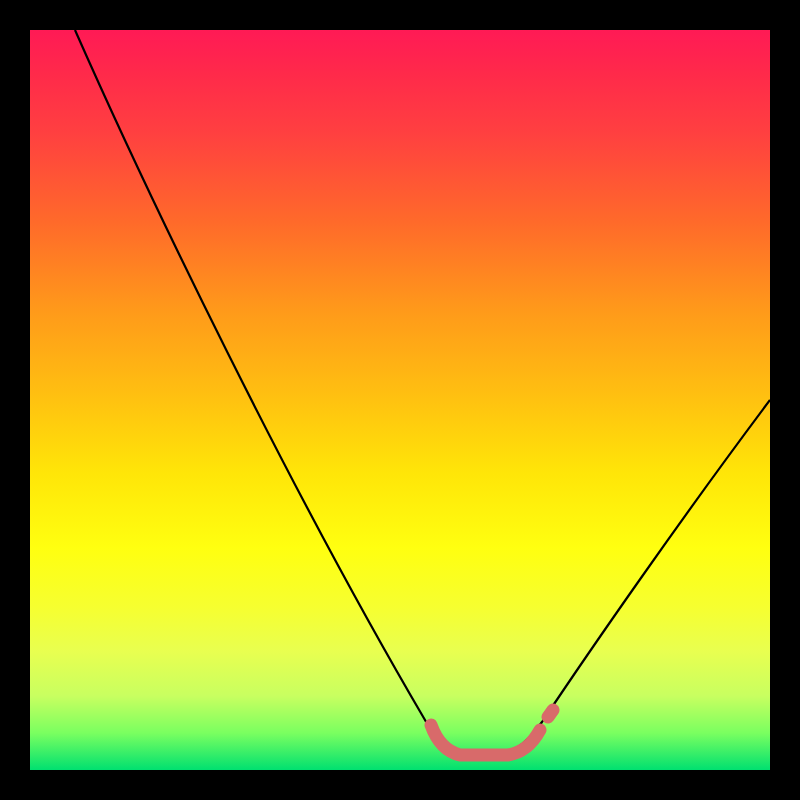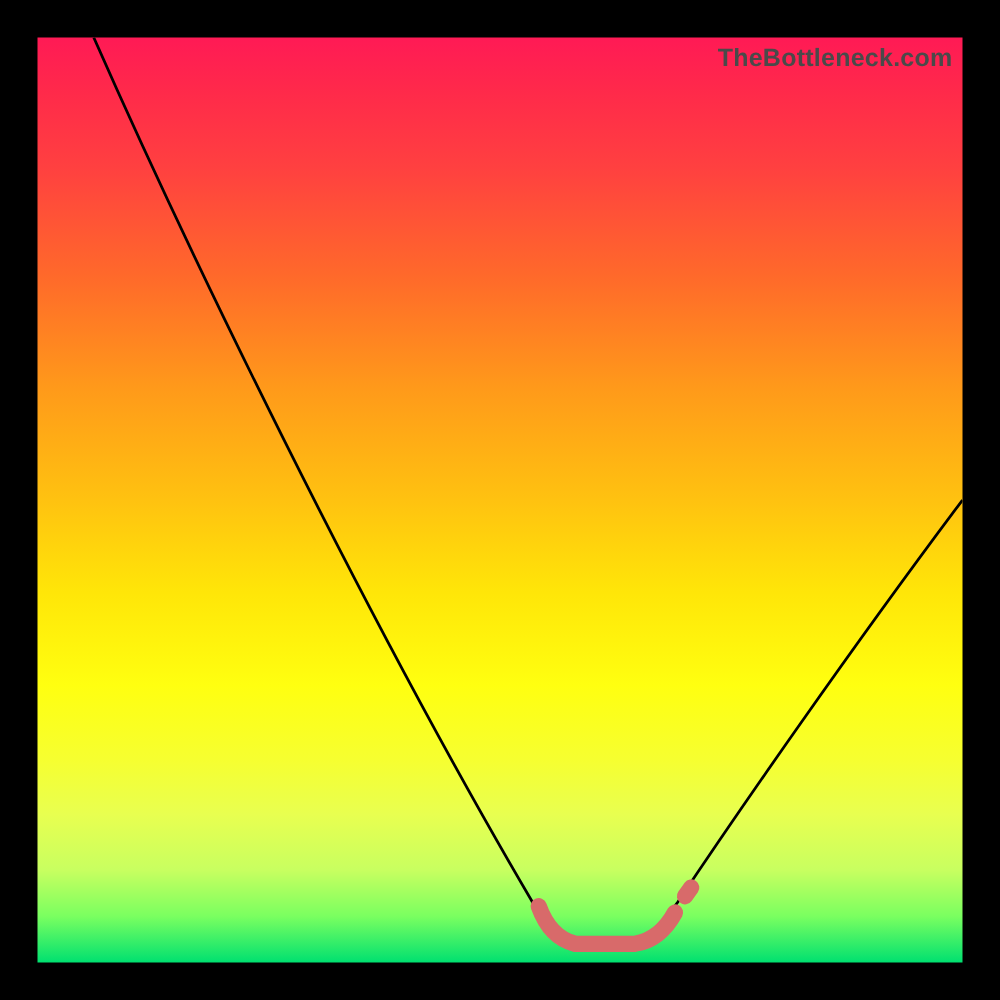--- a/index.html
+++ b/index.html
@@ -22,21 +22,20 @@
   .attrib{position:absolute;top:6px;right:8px;color:#4a4a4a;font-size:20px;font-weight:600;letter-spacing:.2px}
   svg{position:absolute;left:0;top:0}
   .curve{fill:none;stroke:#000;stroke-width:2.2}
   .flatmark{fill:none;stroke:#d86a6a;stroke-width:13;stroke-linecap:round}
 </style>
 </head>
 <body>
 
 <div class="frame">
   <div class="plot">
-    <div class="attrib">TheBottleneck.com</div>
     <svg width="740" height="740" viewBox="0 0 740 740">
       <path class="curve" d="M 45 0
                C 120 170, 260 460, 395 690
                C 410 718, 425 727, 452 727
                C 480 727, 495 716, 512 692
                C 560 620, 650 490, 740 370"></path>
       <path class="flatmark" d="M 401 695
                Q 410 720 430 725
                L 478 725
                Q 498 722 510 700

